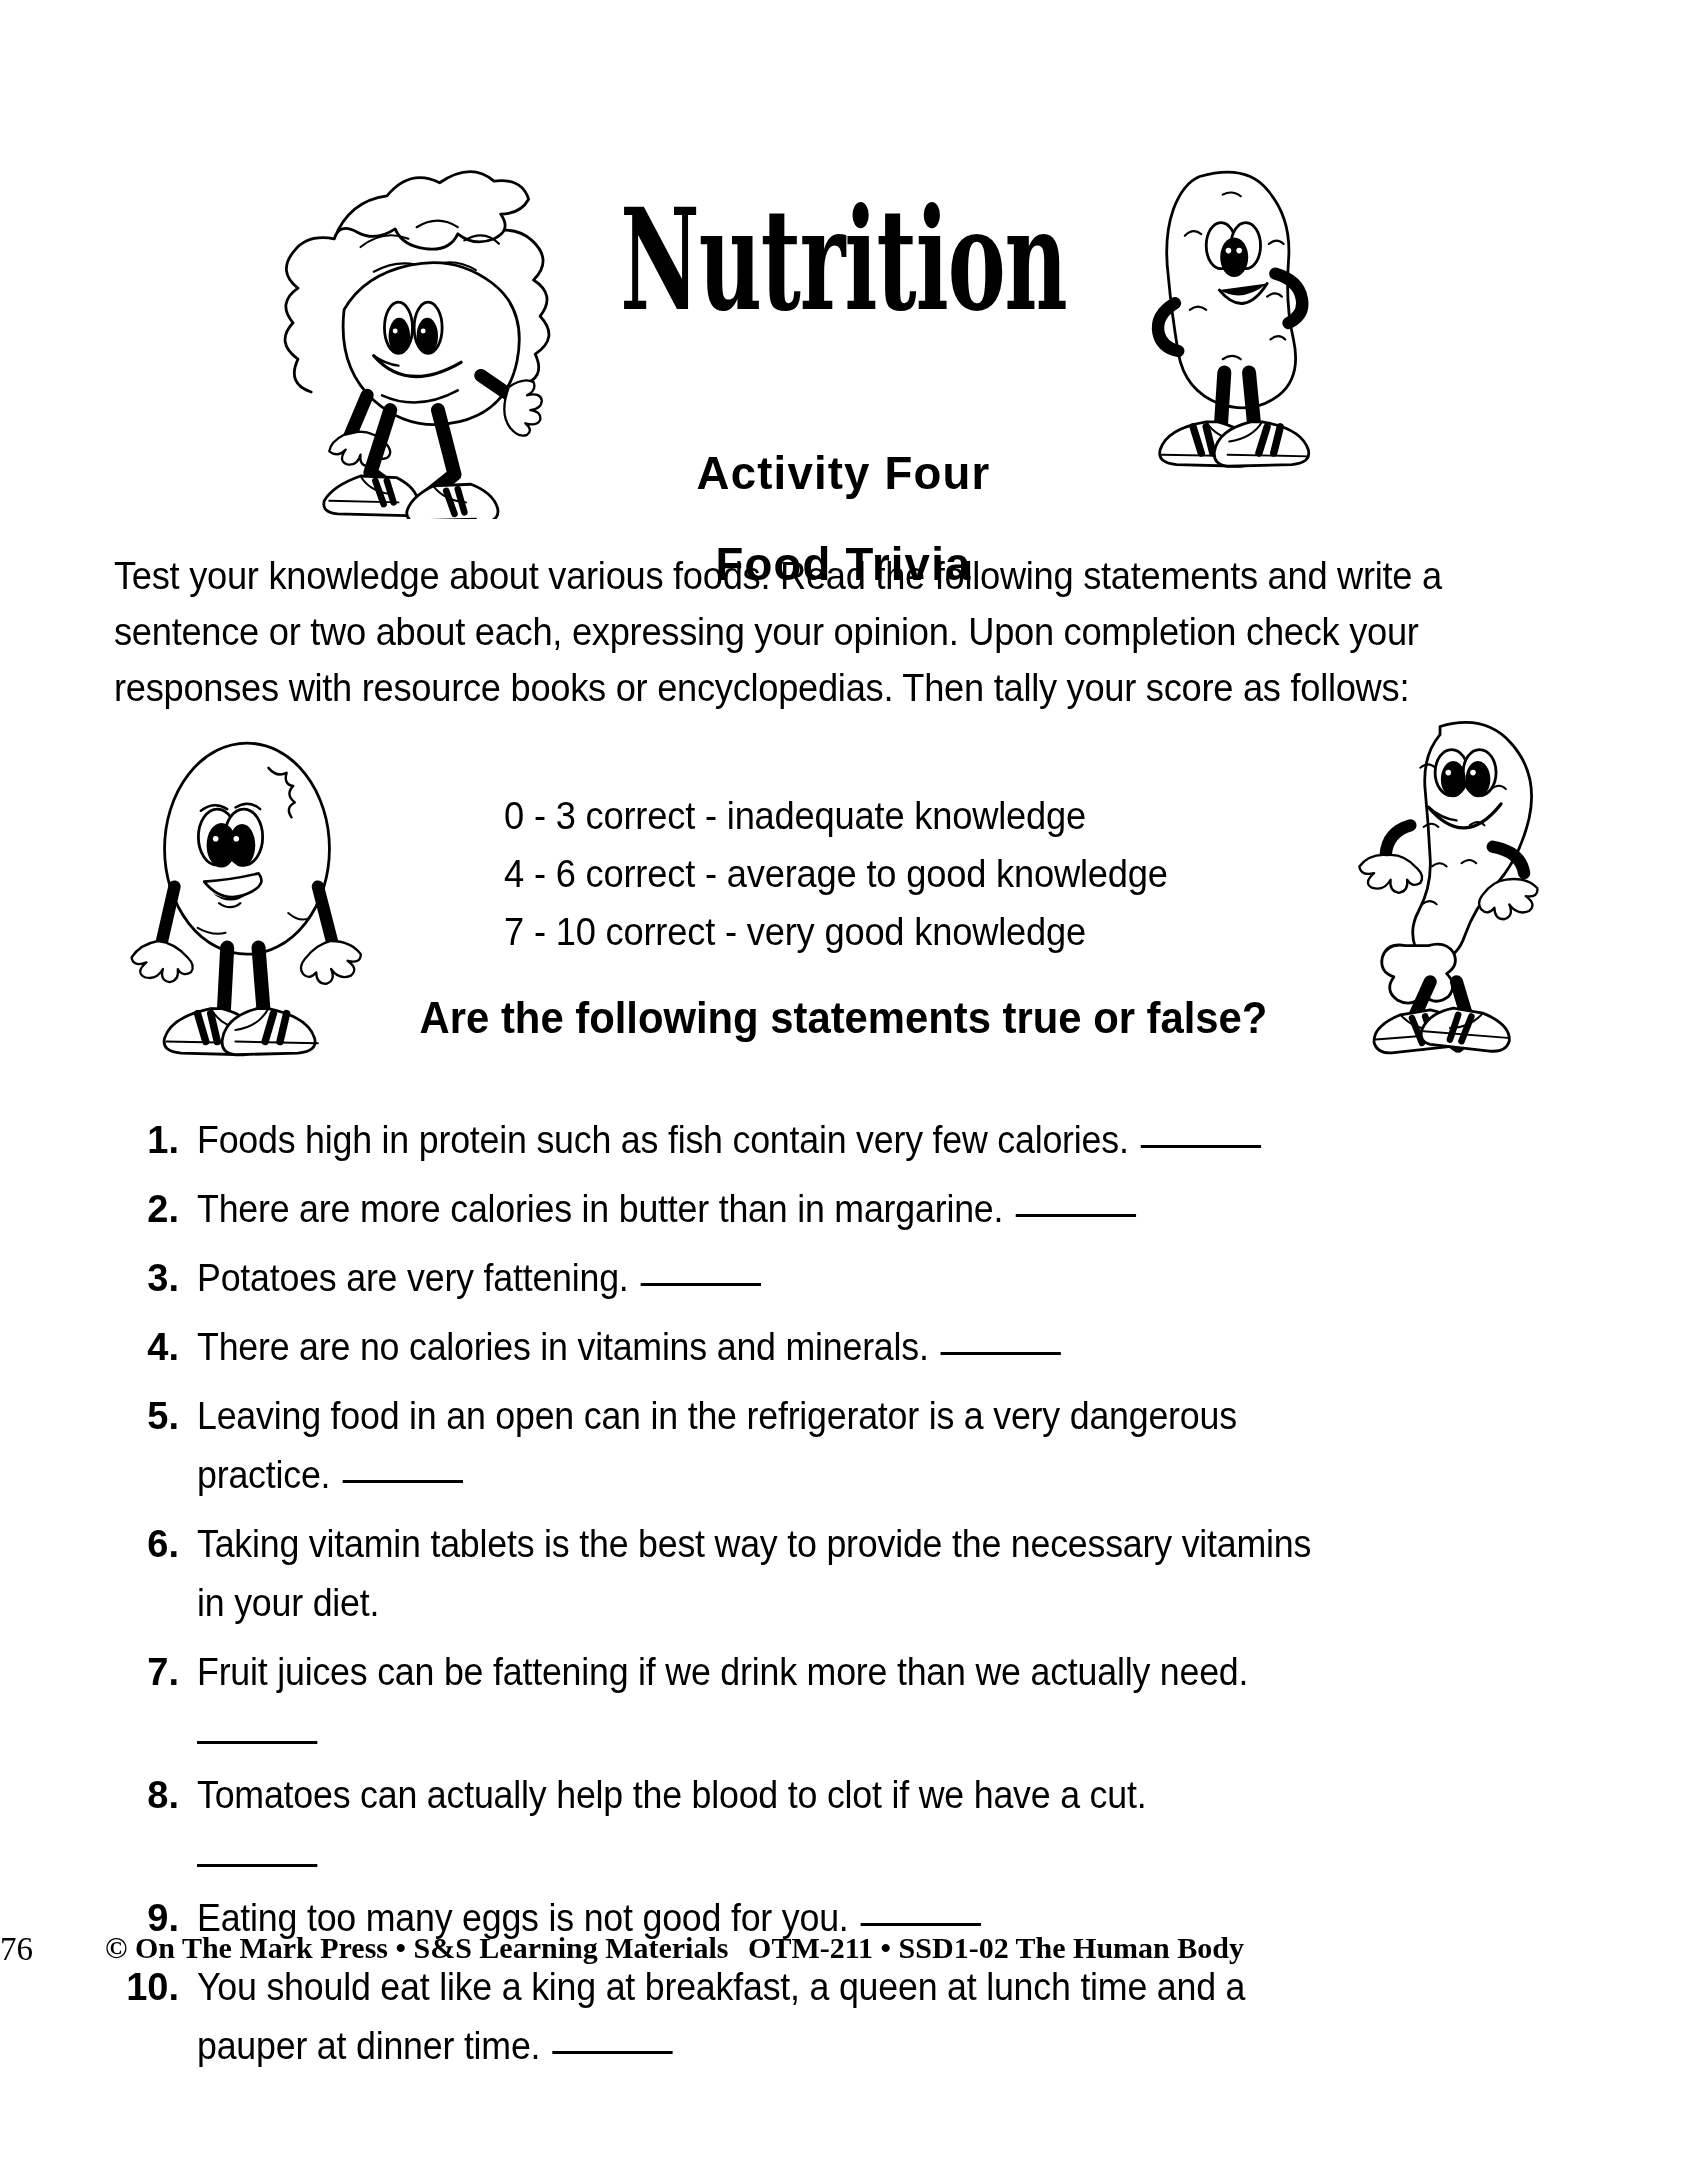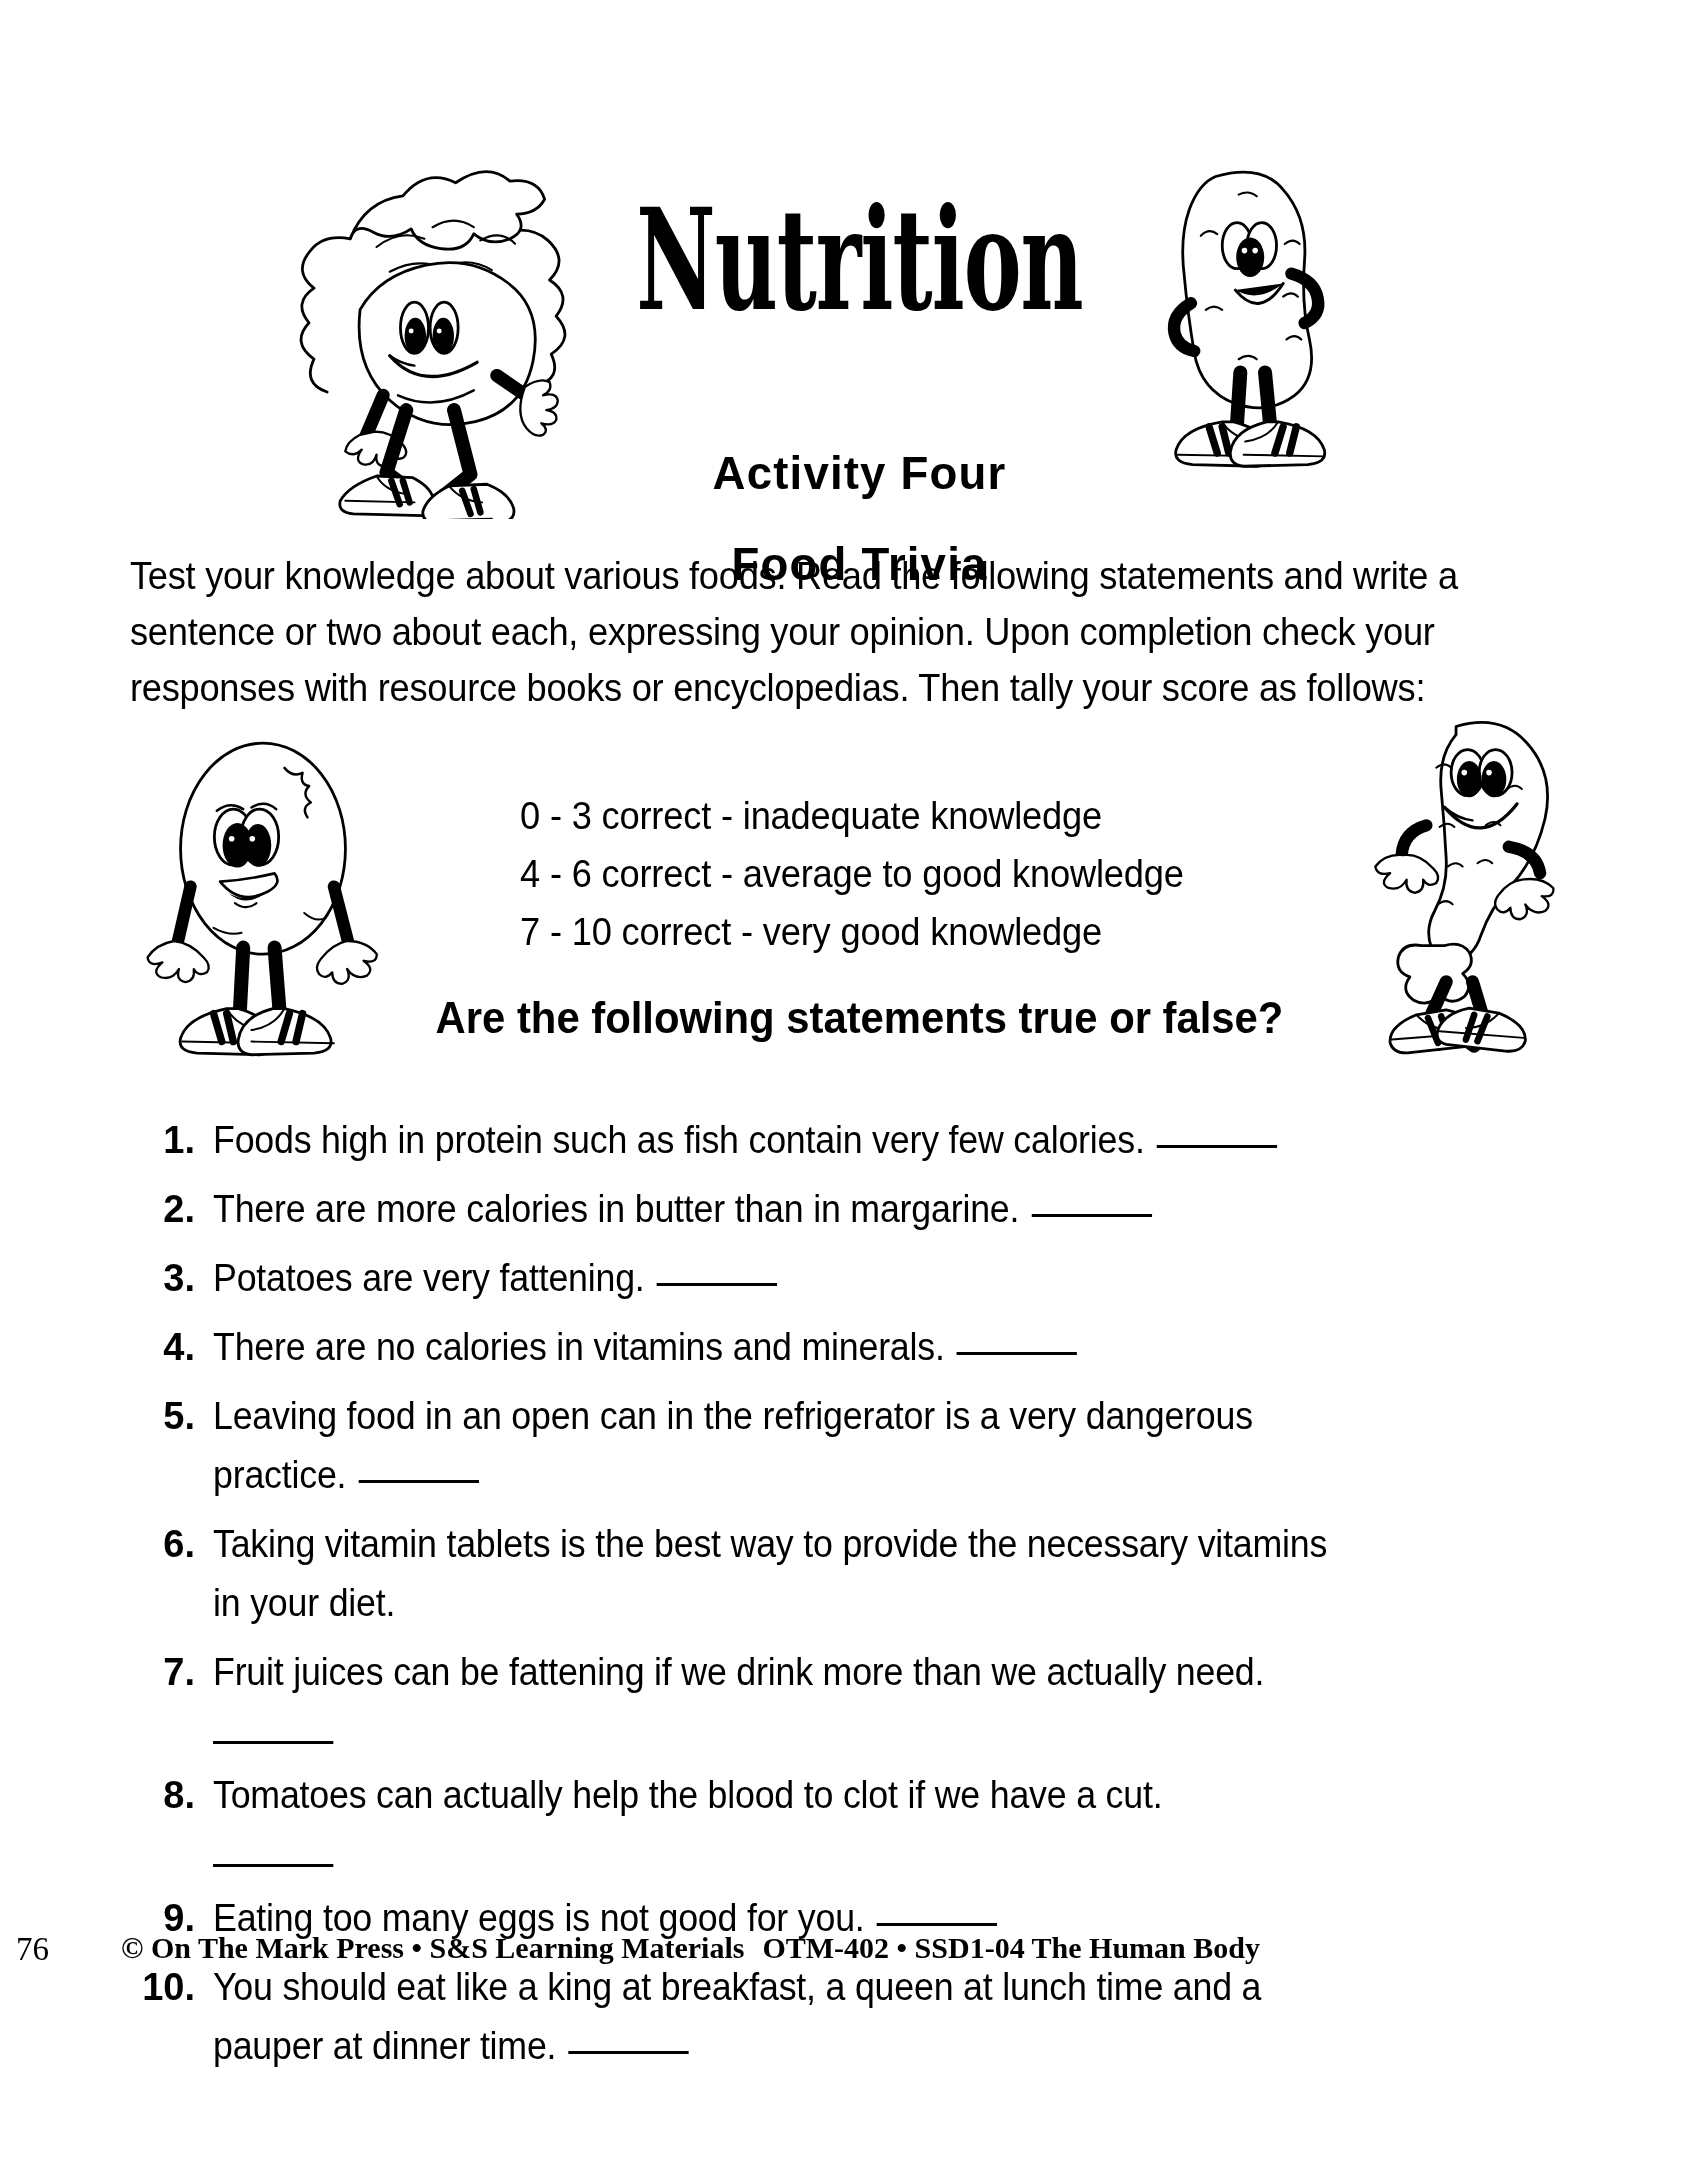--- a/index.html
+++ b/index.html
@@ -13,21 +13,20 @@
     position: relative;
     font-family: "Liberation Sans", sans-serif;
     color: #000000;
     overflow: hidden;
   }
 
   .page {
     position: absolute;
     inset: 0;
     background: #fff;
-    margin-left: 16px;
   }
 
   
   .header {
     position: absolute;
     top: 99px;
     left: 0;
     width: 1687px;
     height: 412px;
   }
@@ -468,17 +467,17 @@
         <span class="q-text">You should eat like a king at breakfast, a queen at lunch time and a</span>
         <span class="q-cont"><span>pauper at dinner time.</span><span class="blank"></span></span>
       </div>
     </div>
 
   </div>
 
   <div class="footer">
     <div class="footer-left">© On The Mark Press • S&amp;S Learning Materials</div>
     <div class="footer-center">76</div>
-    <div class="footer-right">OTM-402 • SSD1-04 The Human Body</div>
+    <div class="footer-right">OTM-211 • SSD1-02 The Human Body</div>
   </div>
 
 </div>
 
 
 </body></html>

